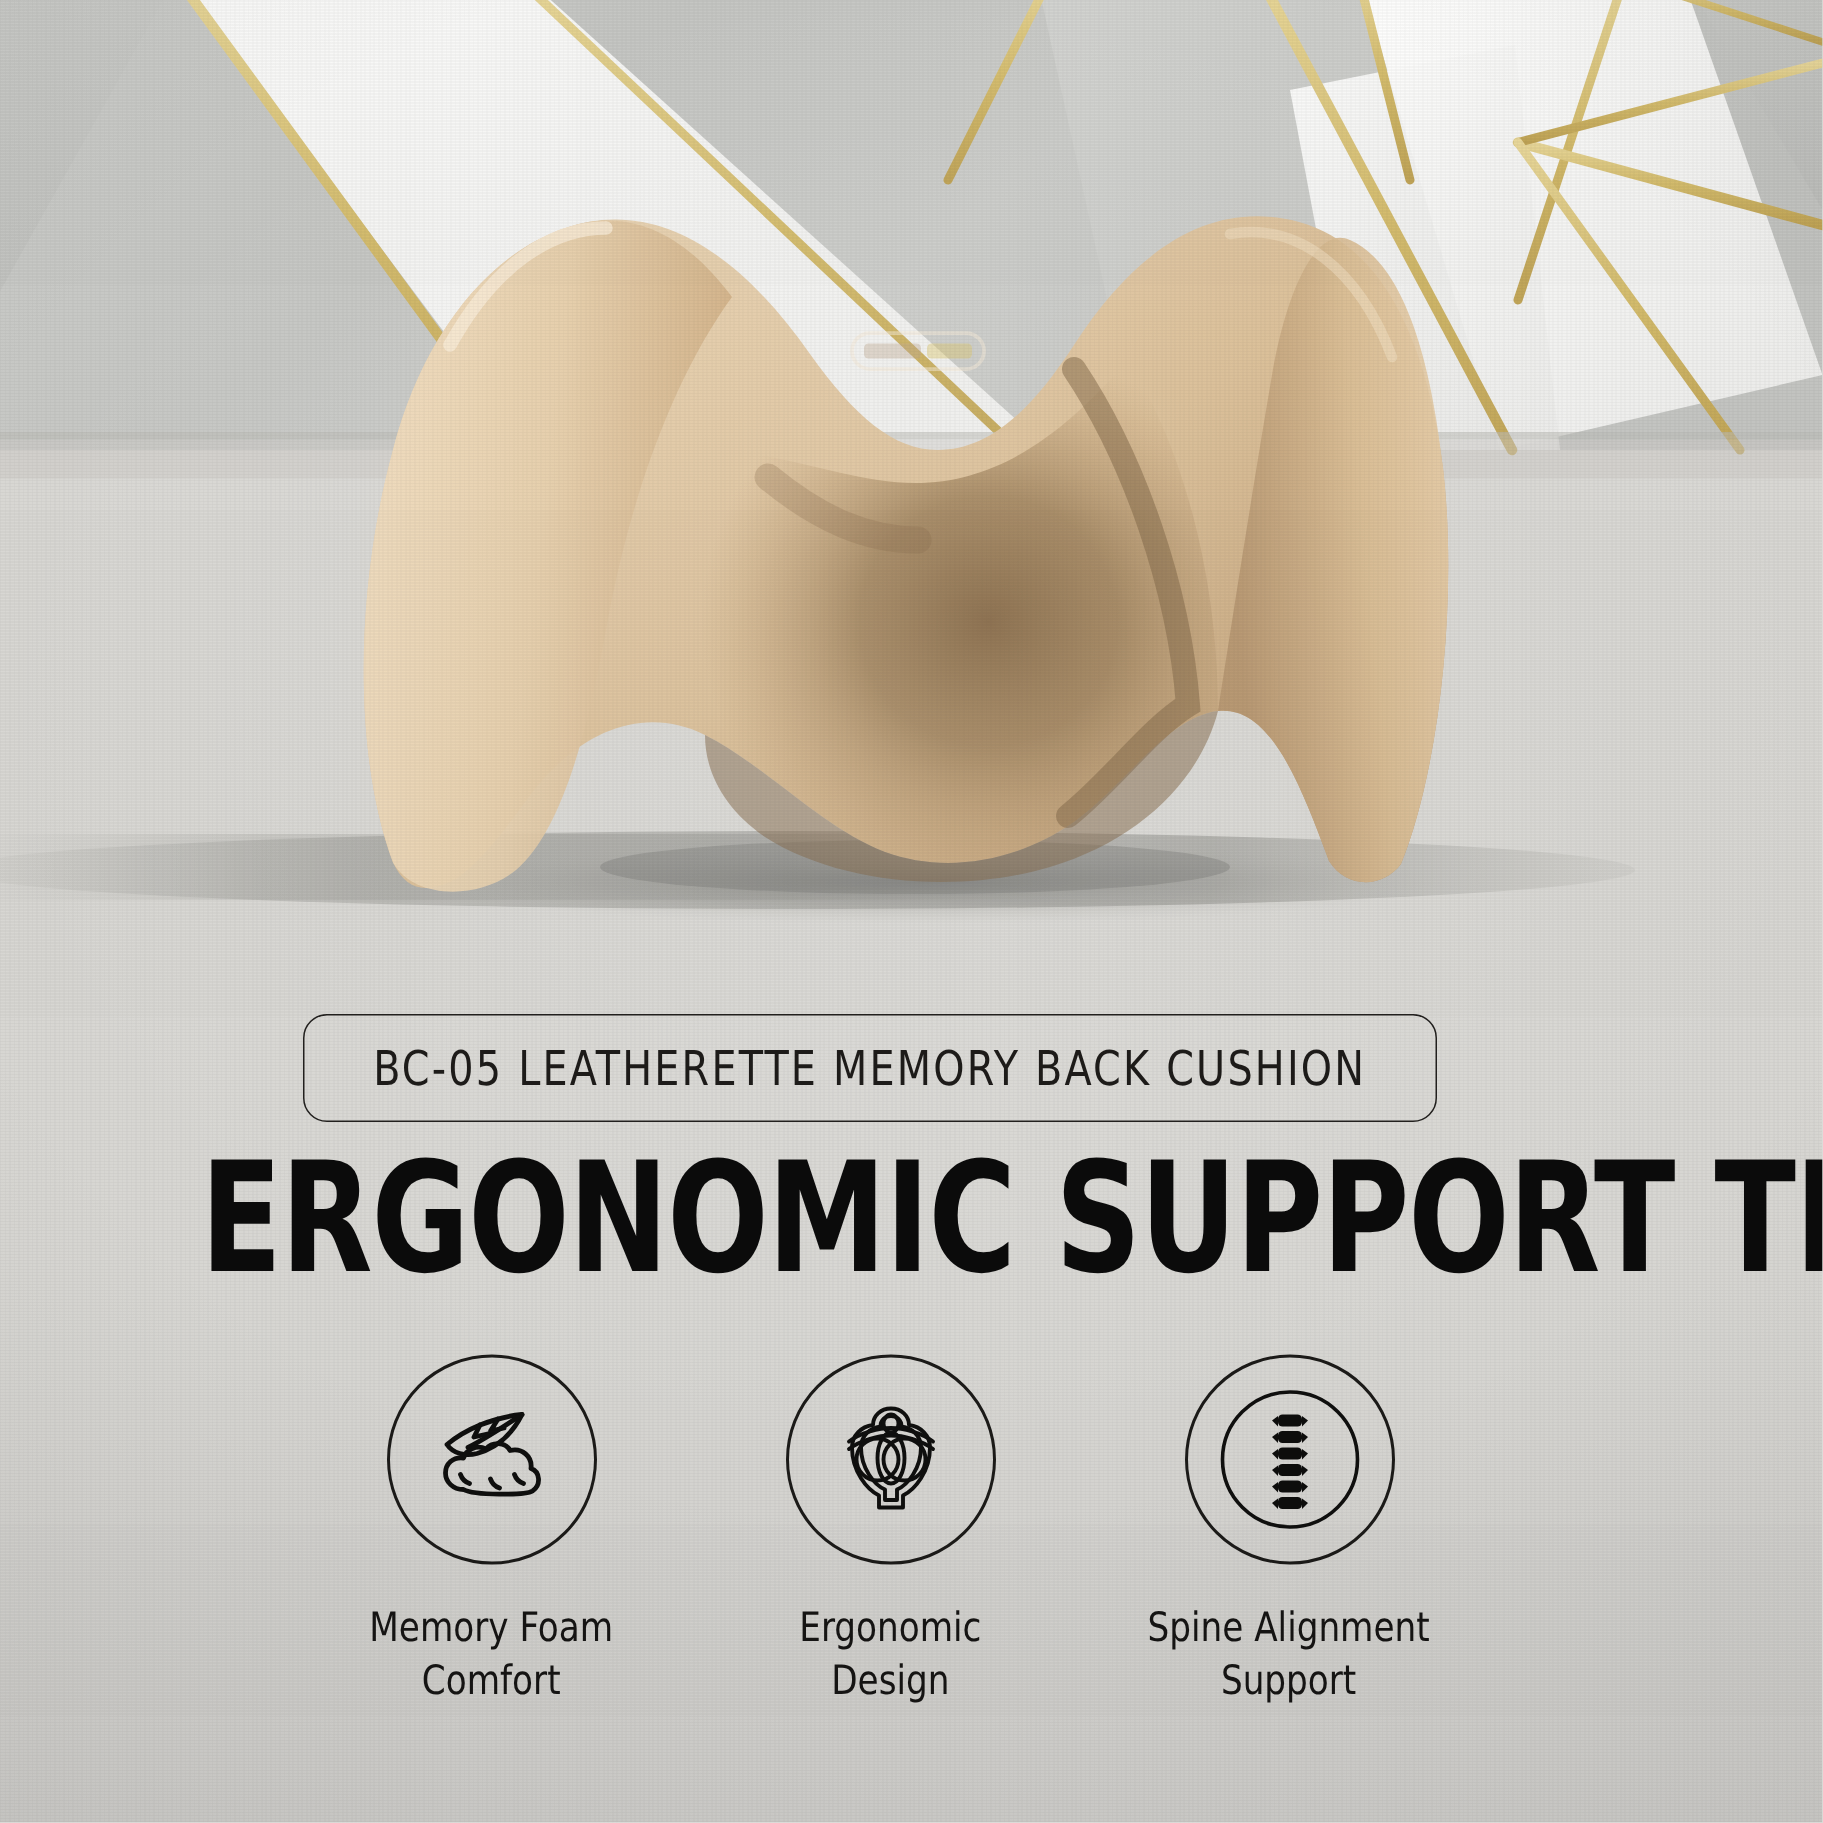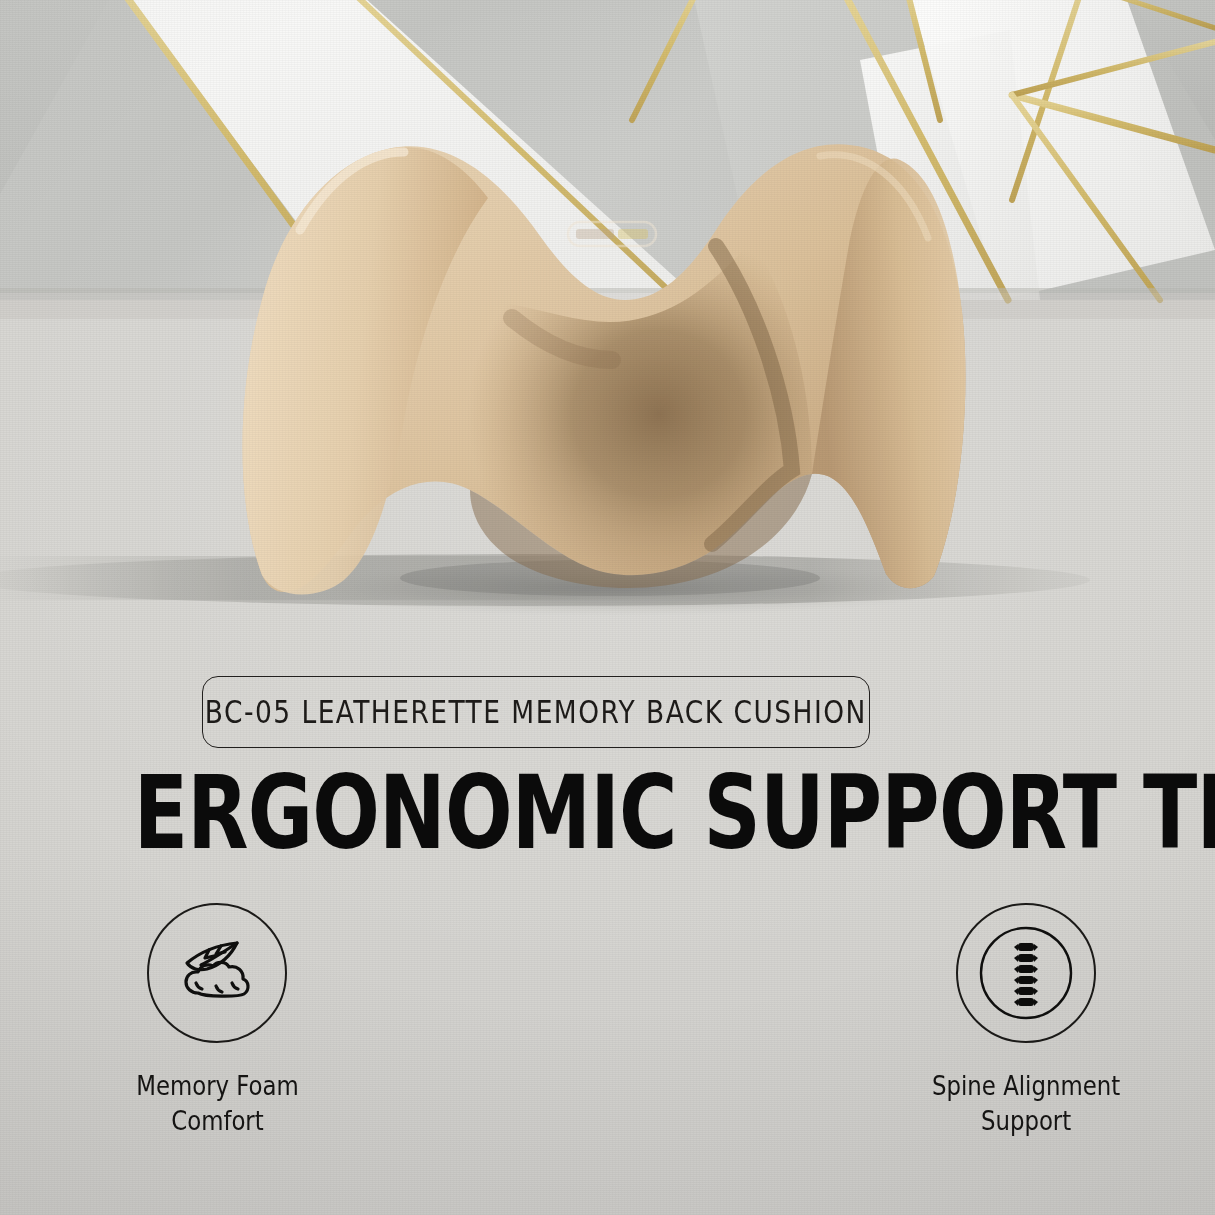--- a/index.html
+++ b/index.html
@@ -32,21 +32,21 @@
   }
   .vignette{
     position:absolute;inset:0;pointer-events:none;
     background:radial-gradient(120% 95% at 50% 40%, rgba(255,255,255,.10) 0%, rgba(255,255,255,0) 45%, rgba(70,70,68,.14) 100%);
   }
 
   
   .badge{
     position:absolute;
     left:202px;top:676px;
-    width:668px;height:72px;
+    width:756px;height:72px;
     box-sizing:border-box;
     border:1.6px solid #22201e;
     border-radius:16px;
     display:flex;align-items:center;justify-content:center;
   }
   .badge-text{
     font-family:"DejaVu Sans Condensed","Liberation Sans",sans-serif;
     font-size:32px;
     font-weight:300;
     letter-spacing:1.6px;
@@ -65,24 +65,24 @@
     line-height:1;
     letter-spacing:-1px;
     color:#0b0b0b;
     transform:scaleX(.78);
     white-space:nowrap;
   }
 
   
   .features{
     position:absolute;
-    left:84px;top:903px;
+    left:56px;top:903px;
     width:1075px;
     display:flex;
-    justify-content:space-between;
+    justify-content:center;
   }
   .feature{
     width:266px;
     display:flex;flex-direction:column;align-items:center;
   }
   .icon-ring{
     width:136px;height:136px;
     border:2px solid #1b1a18;
     border-radius:50%;
     display:flex;align-items:center;justify-content:center;
@@ -310,20 +310,46 @@
                    C70 72, 36 72, 29 68 Z"></path>
           <path d="M27 58 C28 61, 30 63, 33 64"></path>
           <path d="M47 61 C48 64, 50 66, 53 67"></path>
           <path d="M63 58 C64 61, 66 63, 69 64"></path>
         </svg>
       </div>
       <div class="feature-label">Memory Foam
 Comfort</div>
     </div>
 
+    <div class="feature">
+      <div class="icon-ring">
+        <svg width="96" height="96" viewBox="0 0 96 96" fill="none" stroke="#0f0f0e" stroke-width="2.6" stroke-linecap="round" stroke-linejoin="round">
+
+          <path d="M48 14 C55 14, 60 19, 60 25 C68 26, 74 32, 74 40
+                   C74 56, 64 68, 56 72 L56 80 L40 80 L40 72
+                   C32 68, 22 56, 22 40 C22 32, 28 26, 36 25
+                   C36 19, 41 14, 48 14 Z"></path>
+          <path d="M48 19 C52 19, 55 22, 55 26 C62 27, 68 32, 68 40
+                   C68 54, 59 65, 52 68 L52 75 L44 75 L44 68
+                   C37 65, 28 54, 28 40 C28 32, 34 27, 41 26
+                   C41 22, 44 19, 48 19 Z"></path>
+
+          <path d="M20 36 C28 30, 40 27, 48 27 C56 27, 68 30, 76 36"></path>
+          <path d="M20 41 C28 35, 40 32, 48 32 C56 32, 68 35, 76 41"></path>
+
+          <circle cx="39" cy="48" r="14"></circle>
+          <circle cx="57" cy="48" r="14"></circle>
+          <ellipse cx="48" cy="47" rx="9" ry="17"></ellipse>
+
+          <ellipse cx="48" cy="24" rx="5" ry="6"></ellipse>
+        </svg>
+      </div>
+      <div class="feature-label">Ergonomic
+Design</div>
+    </div>
 
 
     <div class="feature">
       <div class="icon-ring">
         <svg width="118" height="118" viewBox="0 0 118 118" fill="none">
           <circle cx="59" cy="59" r="45" fill="none" stroke="#0f0f0e" stroke-width="2.4"></circle>
           <g fill="#0d0d0c">
             <g>
               <rect x="51" y="29" width="16" height="8" rx="3"></rect>
               <path d="M47 33 L51 30 L51 37 Z"></path>

